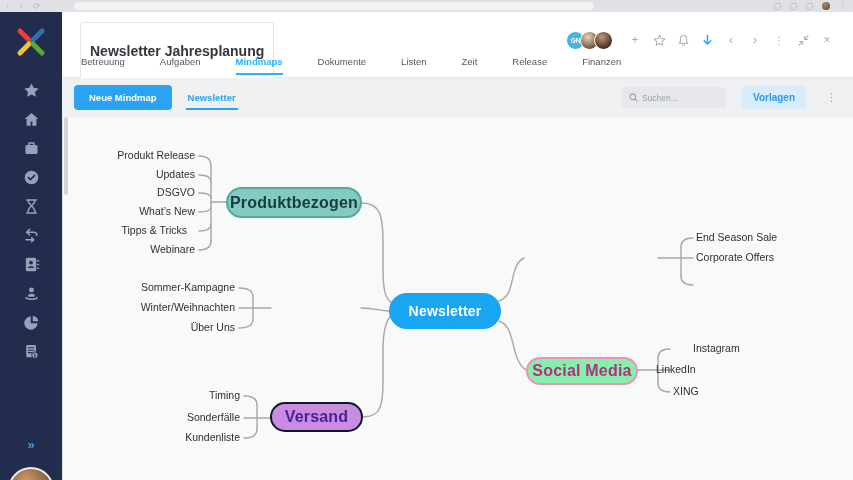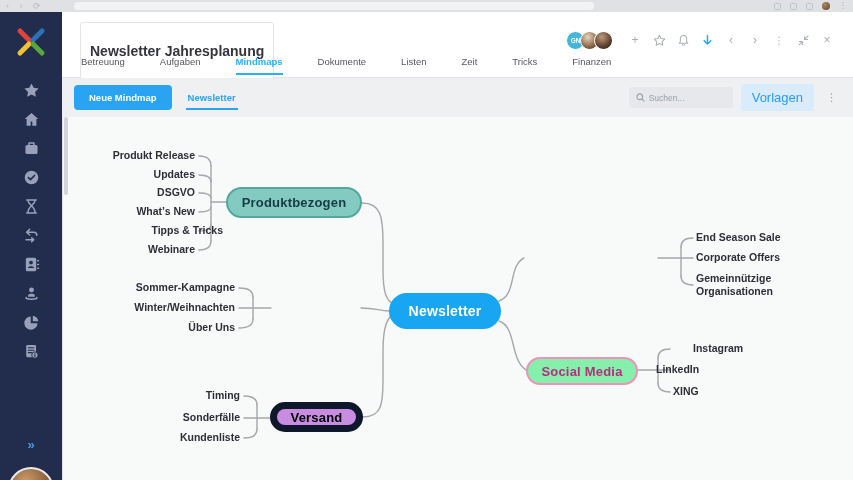--- a/index.html
+++ b/index.html
@@ -43,41 +43,41 @@
   .hic { width:24px; text-align:center; color:#a9adb4; font-size:12px; cursor:pointer; display:flex; align-items:center; justify-content:center; height:20px; }
   .hic svg { display:block; }
   .hic.blue { color:#2aa7f2; font-weight:bold; }
   .hic.small { font-size:10px; }
 
   
   .main { position:absolute; left:62px; top:78px; right:0; bottom:0; background:#eef0f2; }
   .toolbar { position:absolute; left:0; top:0; right:0; height:39px; display:flex; align-items:center; padding:0 12px; }
   .btn-primary { background:#2aa3f3; color:#fff; font-size:9.5px; font-weight:bold; border:none; border-radius:4px; padding:7px 15px; cursor:pointer; }
   .mm-tab { margin-left:14px; color:#2aa3f3; font-size:9.5px; font-weight:bold; padding:7px 2px 5px; border-bottom:2px solid #2aa3f3; cursor:pointer; }
-  .toolbar-right { margin-left:auto; display:flex; align-items:center; gap:8px; }
+  .toolbar-right { margin-left:auto; display:flex; align-items:center; gap:16px; }
   .search-box { display:flex; align-items:center; background:#e6e8eb; border-radius:3px; height:21px; padding:0 7px; width:104px; }
   .search-box svg { flex:none; margin-right:4px; }
   .search-box input { border:none; background:transparent; outline:none; width:100%; font-size:8.5px; color:#5a5f66; font-family:"Liberation Sans",sans-serif; }
   .search-box input::placeholder { color:#9aa0a8; }
-  .btn-light { background:#d8ecfc; color:#2a9bf0; font-size:13px; font-weight:normal; border:none; border-radius:3px; padding:6px 11px; cursor:pointer; }
+  .btn-light { background:#d8ecfc; color:#2a9bf0; font-size:10px; font-weight:bold; border:none; border-radius:3px; padding:6px 11px; cursor:pointer; }
   .tdots { color:#9aa0a8; font-size:11px; padding:0 4px; cursor:pointer; }
 
   
   .canvas { position:absolute; left:0; top:39px; width:791px; height:363px; background:#f8f9f9; border-left:1px solid #e2e3e5; }
   .scroll-hint { position:absolute; left:1px; top:0; width:4px; height:78px; background:#d3d5d8; border-radius:2px; }
   .links { position:absolute; inset:0; }
   .links path { fill:none; stroke:#a6a6ab; stroke-width:1.4; stroke-linecap:round; }
-  .pill { position:absolute; display:flex; align-items:center; justify-content:center; border-radius:16px; font-weight:bold; font-size:13px; cursor:pointer; letter-spacing:.2px; }
+  .pill { position:absolute; display:flex; align-items:center; justify-content:center; border-radius:16px; font-weight:bold; font-size:16px; cursor:pointer; letter-spacing:.2px; }
   .pill-produkt { left:163px; top:70px; width:136px; height:31px; background:#83cbc1; border:2px solid#51a89b; border:2px solid #51a89b; color:#173b45; }
   .pill-specials { left:208px; top:176px; width:90px; height:30px; background:#f9f2c4; border:2px solid #eee0a0; color:#9a3a2e; }
-  .pill-versand { left:207px; top:285px; width:93px; height:30px; background:#c88ce0; border:7px solid #0f172a; color:#000000; }
+  .pill-versand { left:207px; top:285px; width:93px; height:30px; background:#c88ce0; border:2px solid #0f172a; color:#4c1d95; }
   .pill-center { left:326px; top:176px; width:112px; height:36px; background:#18a5f2; border:2px solid #18a5f2; color:#fff; font-size:14px; border-radius:18px; }
   .pill-sonder { left:461px; top:126px; width:134px; height:30px; background:#a9d7f7; border:2px solid #6fb4e9; color:#1c3350; }
   .pill-social { left:463px; top:240px; width:112px; height:28px; background:#86efac; border:2px solid #f090bb; color:#b52e80; }
-  .leaf { position:absolute; font-size:10.5px; font-weight:bold; color:#2e2e38; white-space:nowrap; cursor:pointer; }
+  .leaf { position:absolute; font-size:10.5px; font-weight:normal; color:#2e2e38; white-space:nowrap; cursor:pointer; }
   .leaf.r { text-align:right; }
   .leaf.wrap { white-space:normal; width:110px; line-height:13px; }
 </style>
 </head>
 <body>
 
 <div class="screen">
 
   <div class="browser-bar">
     <span class="bnav">‹ › ⟳</span>
@@ -169,21 +169,21 @@
 
   <header class="header">
     <div class="title-box">Newsletter Jahresplanung</div>
     <nav class="tabs">
       <span class="tab">Betreuung</span>
       <span class="tab">Aufgaben</span>
       <span class="tab active">Mindmaps</span>
       <span class="tab">Dokumente</span>
       <span class="tab">Listen</span>
       <span class="tab">Zeit</span>
-      <span class="tab">Tricks</span>
+      <span class="tab">Release</span>
       <span class="tab">Finanzen</span>
     </nav>
     <div class="header-right">
       <div class="avatars">
         <span class="av av-gn">GN</span>
         <span class="av av-p1"></span>
         <span class="av av-p2"></span>
       </div>
       <span class="hic">+</span>
       <span class="hic">
@@ -273,33 +273,32 @@
 
       <div class="pill pill-produkt">Produktbezogen</div>
       <div class="pill pill-versand">Versand</div>
       <div class="pill pill-center">Newsletter</div>
       <div class="pill pill-social">Social Media</div>
 
       <div class="leaf r" style="right:658px; top:32px;">Produkt Release</div>
       <div class="leaf r" style="right:658px; top:51px;">Updates</div>
       <div class="leaf r" style="right:658px; top:69px;">DSGVO</div>
       <div class="leaf r" style="right:658px; top:88px;">What’s New</div>
-      <div class="leaf r" style="right:630px; top:107px;text-align:right;">Tipps &amp; Tricks</div>
+      <div class="leaf r" style="right:666px; top:107px;text-align:right;">Tipps &amp; Tricks</div>
       <div class="leaf r" style="right:658px; top:126px;">Webinare</div>
 
       <div class="leaf r" style="right:618px; top:164px;">Sommer-Kampagne</div>
       <div class="leaf r" style="right:618px; top:184px;">Winter/Weihnachten</div>
       <div class="leaf r" style="right:618px; top:204px;">Über Uns</div>
 
       <div class="leaf r" style="right:613px; top:272px;">Timing</div>
       <div class="leaf r" style="right:613px; top:294px;">Sonderfälle</div>
       <div class="leaf r" style="right:613px; top:314px;">Kundenliste</div>
 
       <div class="leaf" style="left:633px; top:114px;">End Season Sale</div>
       <div class="leaf" style="left:633px; top:134px;">Corporate Offers</div>
-      <div class="leaf wrap" style="left:633px; top:155px;">Gemeinnützige Organisationen</div>
 
       <div class="leaf" style="left:630px; top:225px;">Instagram</div>
       <div class="leaf" style="left:593px; top:246px;">LinkedIn</div>
       <div class="leaf" style="left:610px; top:268px;">XING</div>
     </div>
   </div>
 </div>
 
 </body></html>

